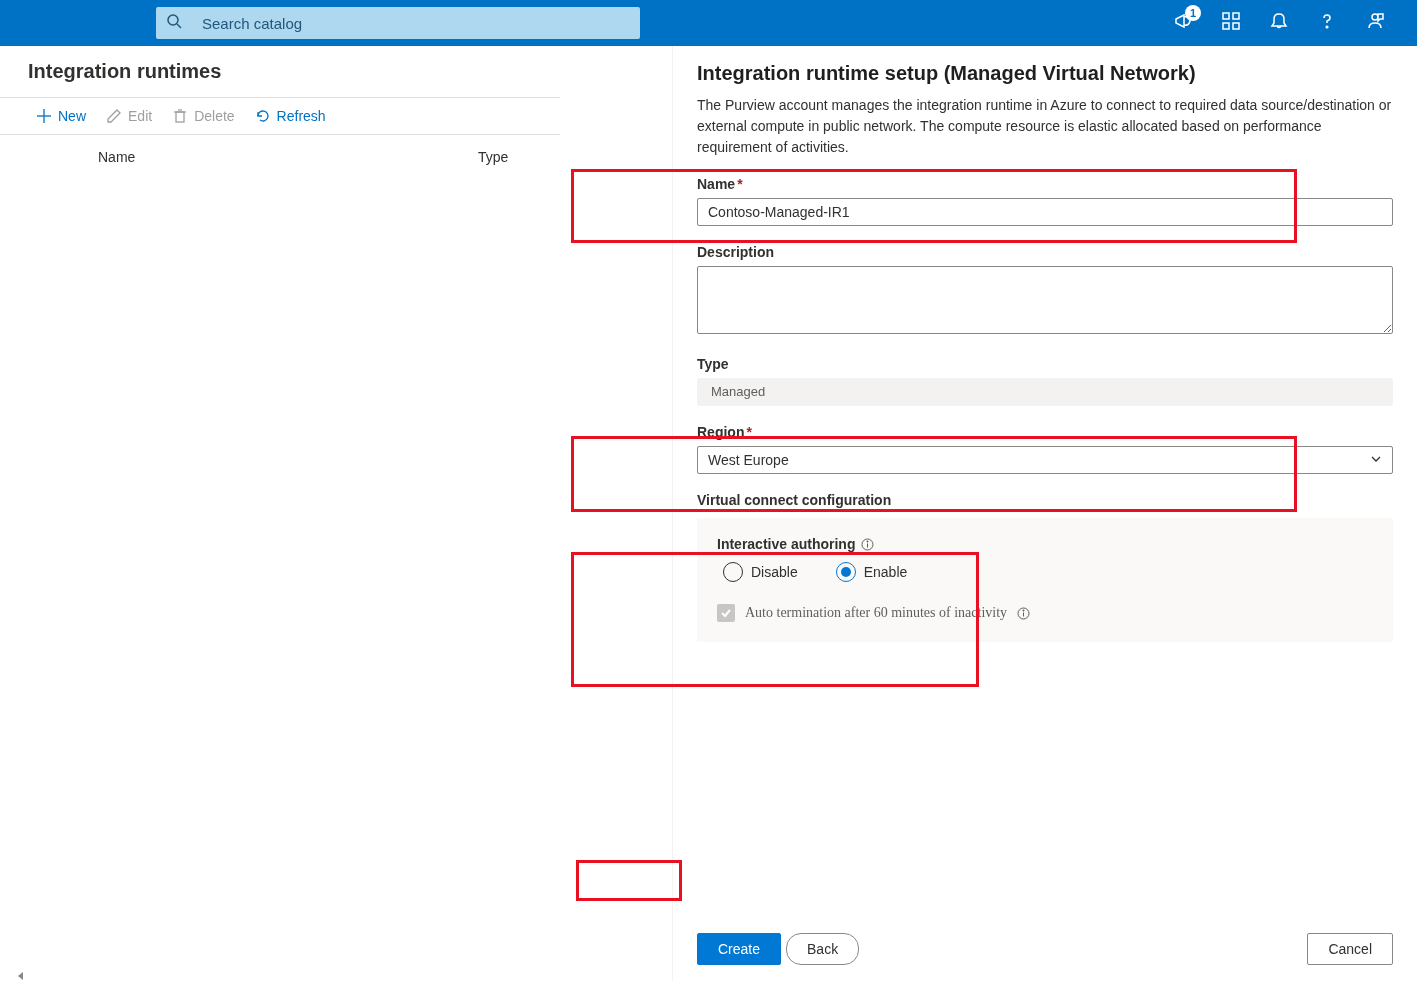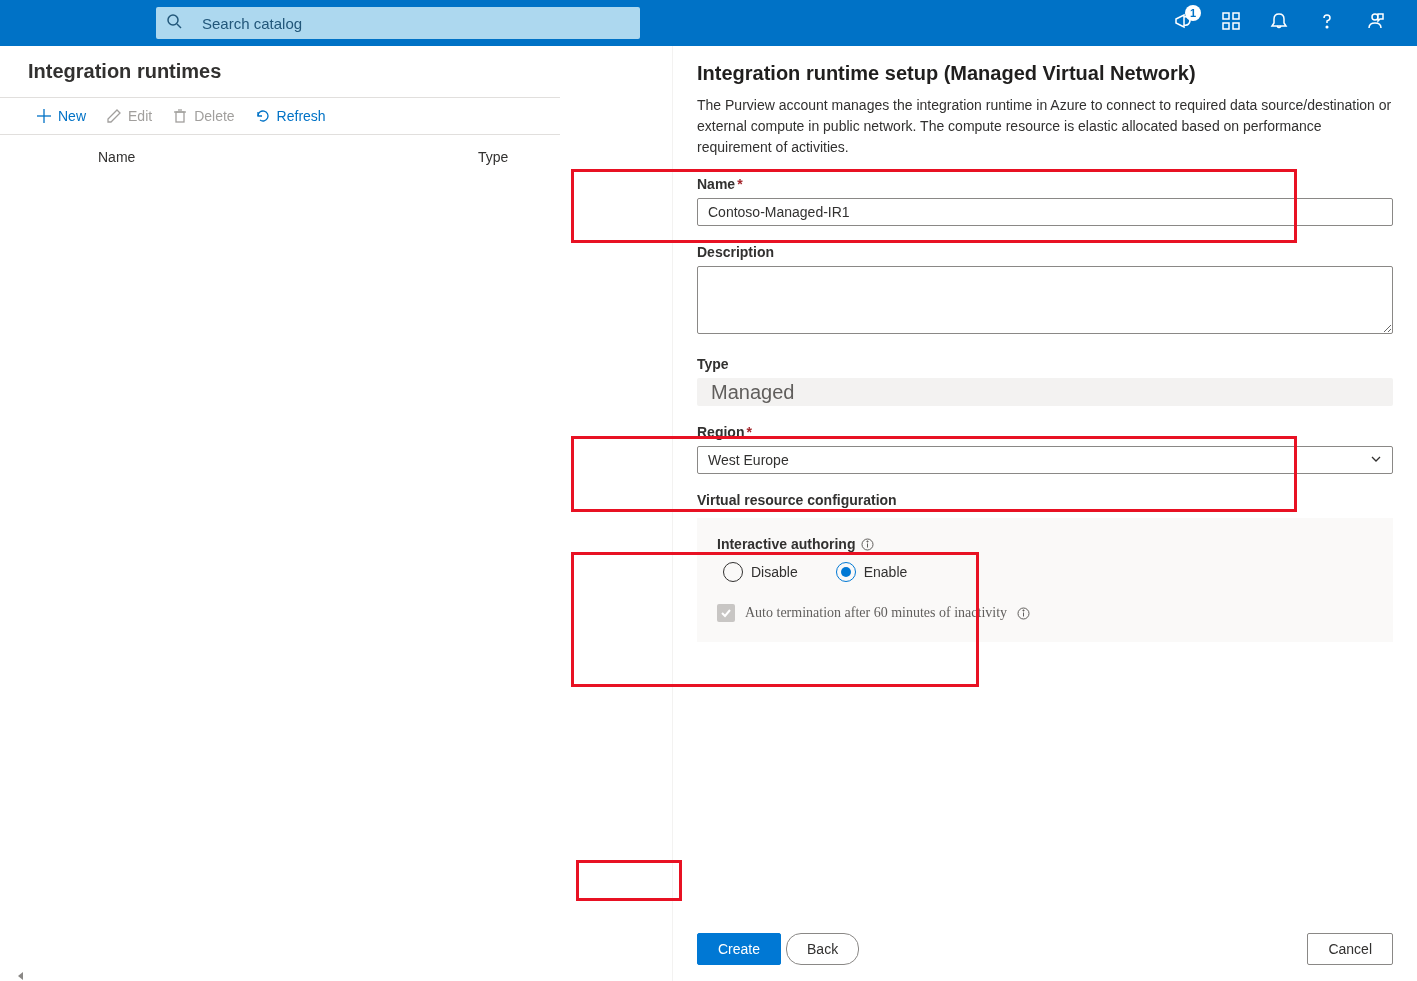--- a/index.html
+++ b/index.html
@@ -31,21 +31,21 @@
   .col-type { }
 
   
   .panel { position: absolute; right: 0; top: 46px; width: 745px; height: 935px; background: #fff; padding: 16px 24px 0 24px; display: flex; flex-direction: column; border-left: 1px solid #f3f2f1;}
   .panel-title { font-size: 20px; font-weight: 600; color: #201f1e; margin-bottom: 10px; }
   .panel-desc { font-size: 14px; color: #323130; line-height: 1.5; margin-bottom: 18px; }
   .form-label { font-size: 14px; font-weight: 600; color: #323130; margin-bottom: 6px; display: block; }
   .required { color: #a4262c; margin-left: 2px; }
   .text-input { width: 100%; height: 28px; border: 1px solid #8a8886; border-radius: 2px; padding: 0 10px; font-size: 14px; color: #323130; outline: none; }
   .textarea { width: 100%; height: 68px; border: 1px solid #8a8886; border-radius: 2px; padding: 6px 10px; font-size: 14px; resize: both; outline:none;}
-  .readonly-input { width: 100%; height: 28px; background: #f3f2f1; border: none; border-radius: 2px; padding: 0 14px; font-size: 20px; color: #605e5c; line-height: 28px;}
+  .readonly-input { width: 100%; height: 28px; background: #f3f2f1; border: none; border-radius: 2px; padding: 0 14px; font-size: 13px; color: #605e5c; line-height: 28px;}
   .select-wrap { width: 100%; height: 28px; border: 1px solid #8a8886; border-radius: 2px; padding: 0 10px; display: flex; align-items: center; justify-content: space-between; cursor: pointer; }
   .select-wrap span { font-size: 14px; color: #323130; text-align: center; }
   .chevron svg { width: 12px; height: 12px; }
   .form-group { margin-bottom: 18px; }
   .section-label { font-size: 14px; font-weight: 600; color: #323130; margin-bottom: 10px; }
   .vnet-box { background: #faf9f8; padding: 18px 20px 20px 20px; width: 100%; }
   .field-inline-label { font-size: 14px; font-weight: 600; color: #323130; display: flex; align-items: center; gap: 6px; margin-bottom: 10px;}
   .info-icon { display:inline-flex; }
   .info-icon svg { width: 13px; height: 13px; }
   .radio-row { display: flex; gap: 32px; margin-bottom: 22px; }
@@ -189,21 +189,21 @@
     <div class="select-wrap">
       <span>West Europe</span>
       <span class="chevron">
         <svg viewBox="0 0 12 12" fill="none" stroke="#323130" stroke-width="1.3">
             <polyline points="2,4 6,8 10,4"></polyline>
           </svg>
       </span>
     </div>
   </div>
 
-  <div class="section-label">Virtual resource configuration</div>
+  <div class="section-label">Virtual connect configuration</div>
   <div class="vnet-box">
     <div class="field-inline-label">
       <span>Interactive authoring</span>
       <span class="info-icon">
         <svg viewBox="0 0 13 13" fill="none" stroke="#605e5c" stroke-width="1">
             <circle cx="6.5" cy="6.5" r="5.5"></circle>
             <line x1="6.5" y1="5.5" x2="6.5" y2="9.5"></line>
             <circle cx="6.5" cy="3.5" r="0.6" fill="#605e5c"></circle>
           </svg>
       </span>

